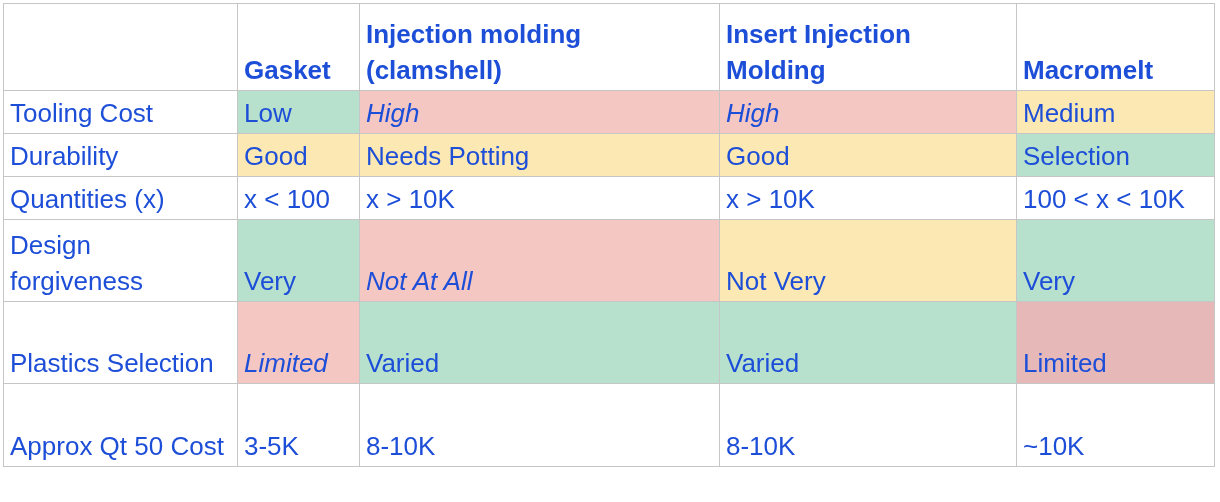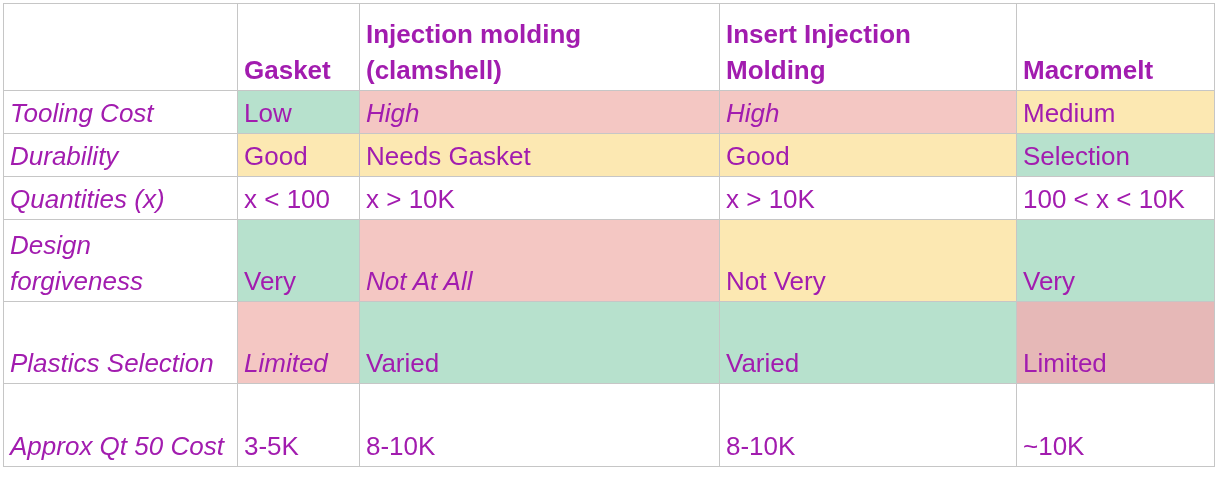--- a/index.html
+++ b/index.html
@@ -31,39 +31,38 @@
   table.compare col.c3 { width: 297px; }
   table.compare col.c4 { width: 198px; }
 
   table.compare td, table.compare th {
     border: 1px solid #c6c6c6;
     padding: 0 6px 2px 6px;
     vertical-align: bottom;
     text-align: left;
     font-size: 26px;
     line-height: 36px;
-    color: #a21caf;
+    color: #1d4ed8;
     font-weight: normal;
     overflow: hidden;
     white-space: pre-line;
   }
   table.compare thead th {
     height: 84px;
     font-weight: bold;
     background: #ffffff;
   }
   table.compare tbody tr.short td { height: 40px; }
   table.compare tbody tr.tall td  { height: 79px; }
   table.compare tbody tr.tall.last td { height: 80px; }
 
   td.rowhead, th.rowhead {
     font-weight: bold;
     background: #ffffff;
     vertical-align: bottom;
-    font-style: italic;
   }
   tr.tall td.rowhead { vertical-align: bottom; }
 
   .bg-green  { background: #b7e1cd; }
   .bg-pink   { background: #f4c7c3; font-style: italic; }
   .bg-yellow { background: #fce8b2; }
   .bg-dpink  { background: #e6b8b7; }
   .bg-white  { background: #ffffff; }
 </style>
 </head>
@@ -91,21 +90,21 @@
         <tr class="short">
           <td class="rowhead">Tooling Cost</td>
           <td class="bg-green">Low</td>
           <td class="bg-pink">High</td>
           <td class="bg-pink">High</td>
           <td class="bg-yellow">Medium</td>
         </tr>
         <tr class="short">
           <td class="rowhead">Durability</td>
           <td class="bg-yellow">Good</td>
-          <td class="bg-yellow">Needs Gasket</td>
+          <td class="bg-yellow">Needs Potting</td>
           <td class="bg-yellow">Good</td>
           <td class="bg-green">Selection</td>
         </tr>
         <tr class="short">
           <td class="rowhead">Quantities (x)</td>
           <td class="bg-white">x &lt; 100</td>
           <td class="bg-white">x &gt; 10K</td>
           <td class="bg-white">x &gt; 10K</td>
           <td class="bg-white">100 &lt; x &lt; 10K</td>
         </tr>

